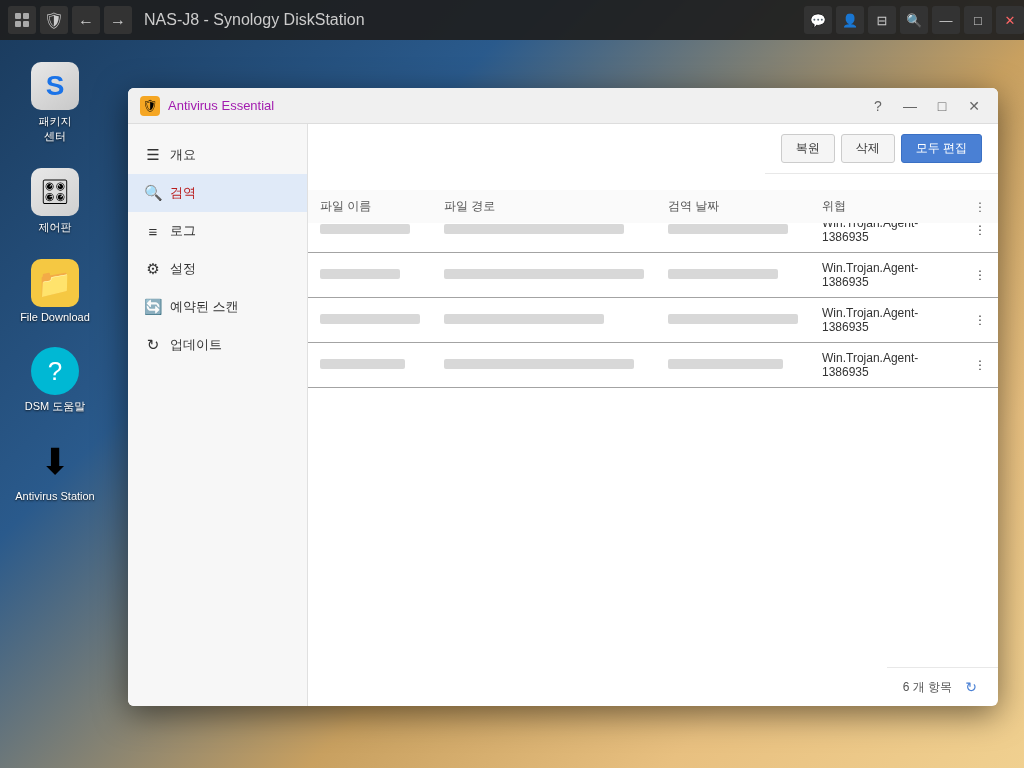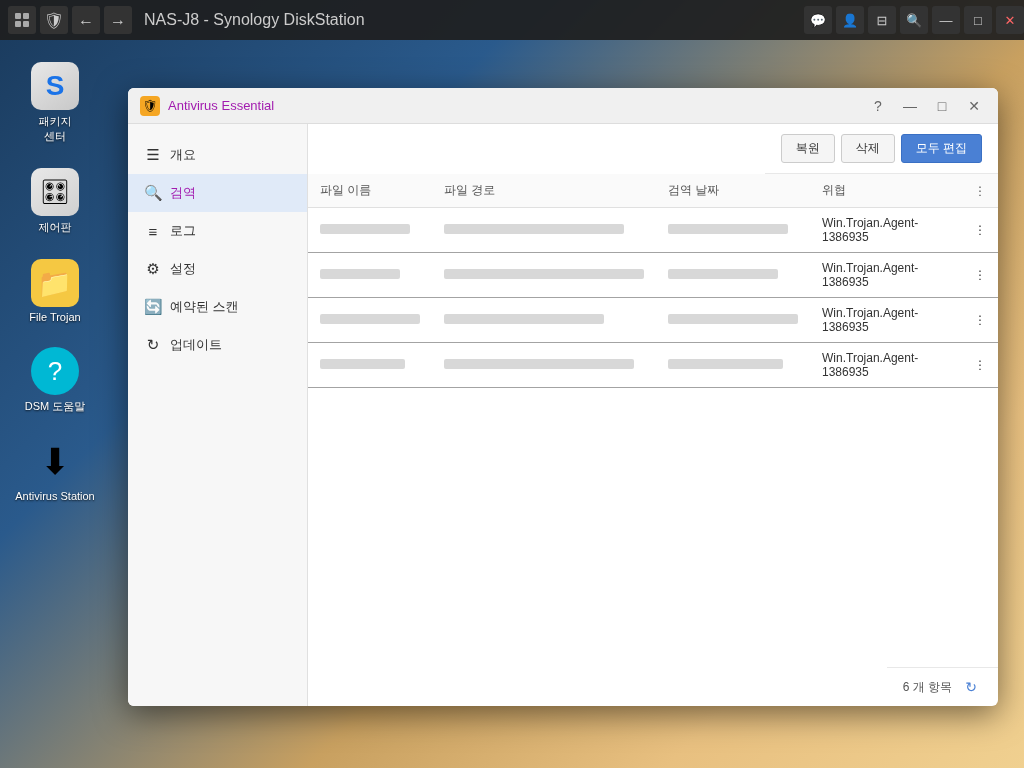--- a/index.html
+++ b/index.html
@@ -247,21 +247,21 @@
       font-size: 12px;
     }
     thead th {
       text-align: left;
       padding: 8px 12px;
       background: #fafafa;
       border-bottom: 1px solid #e0e0e0;
       color: #555;
       font-weight: 500;
       position: sticky;
-      top: 0;
+      top: 16px;
     }
     tbody tr {
       border-bottom: 1px solid #a3a3a3;
     }
     tbody td {
       padding: 8px 12px;
       color: #333;
     }
     .blurred-cell {
       display: inline-block;
@@ -359,21 +359,21 @@
     <div class="sidebar-item">
       <div class="sidebar-icon icon-pkg" style="font-size:28px; color:#1a73e8; font-weight:bold;">S</div>
       <span class="sidebar-label">패키지<br>센터</span>
     </div>
     <div class="sidebar-item">
       <div class="sidebar-icon icon-ctrl" style="font-size:24px;">🎛</div>
       <span class="sidebar-label">제어판</span>
     </div>
     <div class="sidebar-item">
       <div class="sidebar-icon icon-file" style="font-size:28px;">📁</div>
-      <span class="sidebar-label">File Trojan</span>
+      <span class="sidebar-label">File Download</span>
     </div>
     <div class="sidebar-item">
       <div class="sidebar-icon icon-dsm" style="font-size:26px; color:#fff; width:48px; height:48px; border-radius:50%;">?</div>
       <span class="sidebar-label">DSM 도움말</span>
     </div>
     <div class="sidebar-item">
       <div class="sidebar-icon icon-dl" style="font-size:36px;">⬇</div>
       <span class="sidebar-label">Antivirus Station</span>
     </div>
   </div>
@@ -391,21 +391,21 @@
 
     <div class="window-body">
 
       <div class="nav-panel">
         <div class="nav-item">
           <span class="nav-icon">☰</span>
           <span>개요</span>
         </div>
         <div class="nav-item active">
           <span class="nav-icon" style="color:#2a5aad;">🔍</span>
-          <span style="color:#a21caf;">검역</span>
+          <span style="color:#b91c1c;">검역</span>
         </div>
         <div class="nav-item">
           <span class="nav-icon">≡</span>
           <span>로그</span>
         </div>
         <div class="nav-item">
           <span class="nav-icon">⚙</span>
           <span>설정</span>
         </div>
         <div class="nav-item">

